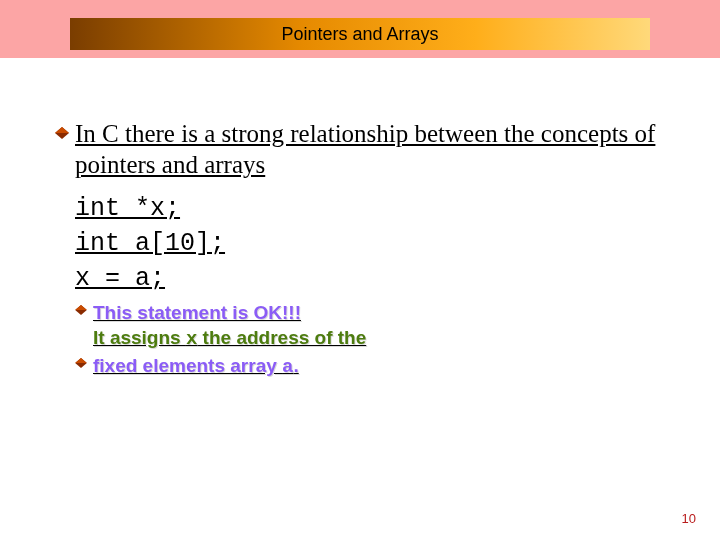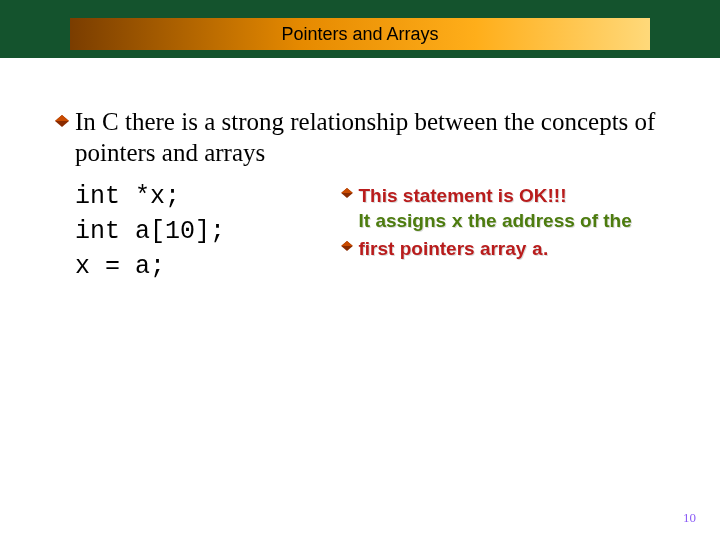--- a/index.html
+++ b/index.html
@@ -9,41 +9,42 @@
     height: 540px;
     background: #fff;
     font-family: "Times New Roman", Times, serif;
     color: #000;
     overflow: hidden;
     position: relative;
   }
   .title-bar {
     width: 100%;
     height: 58px;
-    background: #14532d;
+    background: #fca5a5;
     position: relative;
   }
   .title-inner {
     position: absolute;
     left: 70px;
     right: 70px;
     top: 18px;
     height: 32px;
     background: linear-gradient(to right, #7a3d00 0%, #e68a00 40%, #ffae1a 70%, #ffd97a 100%);
     text-align: center;
     line-height: 32px;
     font-family: Arial, Helvetica, sans-serif;
     font-size: 18px;
     color: #000;
   }
   .content {
     position: absolute;
     left: 55px;
     right: 55px;
-    top: 106px;
+    top: 118px;
+    text-decoration: underline;
   }
   .bullet-row {
     display: flex;
     align-items: flex-start;
     margin-bottom: 10px;
   }
   .bullet-icon {
     flex: 0 0 auto;
     width: 18px;
     margin-top: 9px;
@@ -53,39 +54,40 @@
   .bullet-text {
     flex: 1 1 auto;
     font-size: 25px;
     line-height: 1.25;
   }
   .sub-row {
     display: flex;
     align-items: flex-start;
     margin-top: 10px;
     margin-left: 20px;
+    flex-direction: column;
   }
   .code-col {
     flex: 0 0 45%;
     font-family: "Courier New", Courier, monospace;
     font-size: 25px;
     line-height: 1.4;
     white-space: pre;
   }
   .note-col {
     flex: 1 1 auto;
     padding-top: 4px;
   }
   .note-line {
     display: flex;
     align-items: flex-start;
     font-family: Arial, Helvetica, sans-serif;
     font-size: 19px;
     font-weight: bold;
-    color: #b91c1c;
+    color: #8b5cf6;
     text-shadow: 1px 1px 0 rgba(0,0,0,0.15);
     line-height: 1.35;
   }
   .note-bullet {
     flex: 0 0 auto;
     width: 16px;
     margin-top: 5px;
     margin-right: 2px;
   }
   .note-bullet svg { display: block; }
@@ -98,23 +100,23 @@
     text-shadow: 1px 1px 0 rgba(0,0,0,0.15);
     line-height: 1.35;
   }
   .mono-inline {
     font-family: "Courier New", Courier, monospace;
   }
   .page-num {
     position: absolute;
     right: 24px;
     bottom: 14px;
-    font-family: Liberation Serif, serif;
+    font-family: Liberation Sans, sans-serif;
     font-size: 13px;
-    color: #8b5cf6;
+    color: #b91c1c;
   }
   .italic { font-style: italic; }
 </style>
 </head>
 <body>
 
 <div class="title-bar">
   <div class="title-inner">Pointers and Arrays</div>
 </div>
 
@@ -150,21 +152,21 @@
         <span>It assigns </span><span class="mono-inline">x</span><span> the address of the</span>
       </div>
       <div class="note-line">
         <div class="note-bullet">
           <svg width="12" height="10" viewBox="0 0 14 12">
             <polygon points="0,6 7,0 14,6 7,12" fill="#8a2b00"></polygon>
             <polygon points="0,6 7,0 14,6" fill="#c94b00"></polygon>
           </svg>
         </div>
         <div>
-          <span>first pointers array </span><span class="mono-inline">a</span><span>.</span>
+          <span>fixed elements array </span><span class="mono-inline">a</span><span>.</span>
         </div>
       </div>
     </div>
   </div>
 
 </div>
 
 <div class="page-num">10</div>
 
 </body></html>

